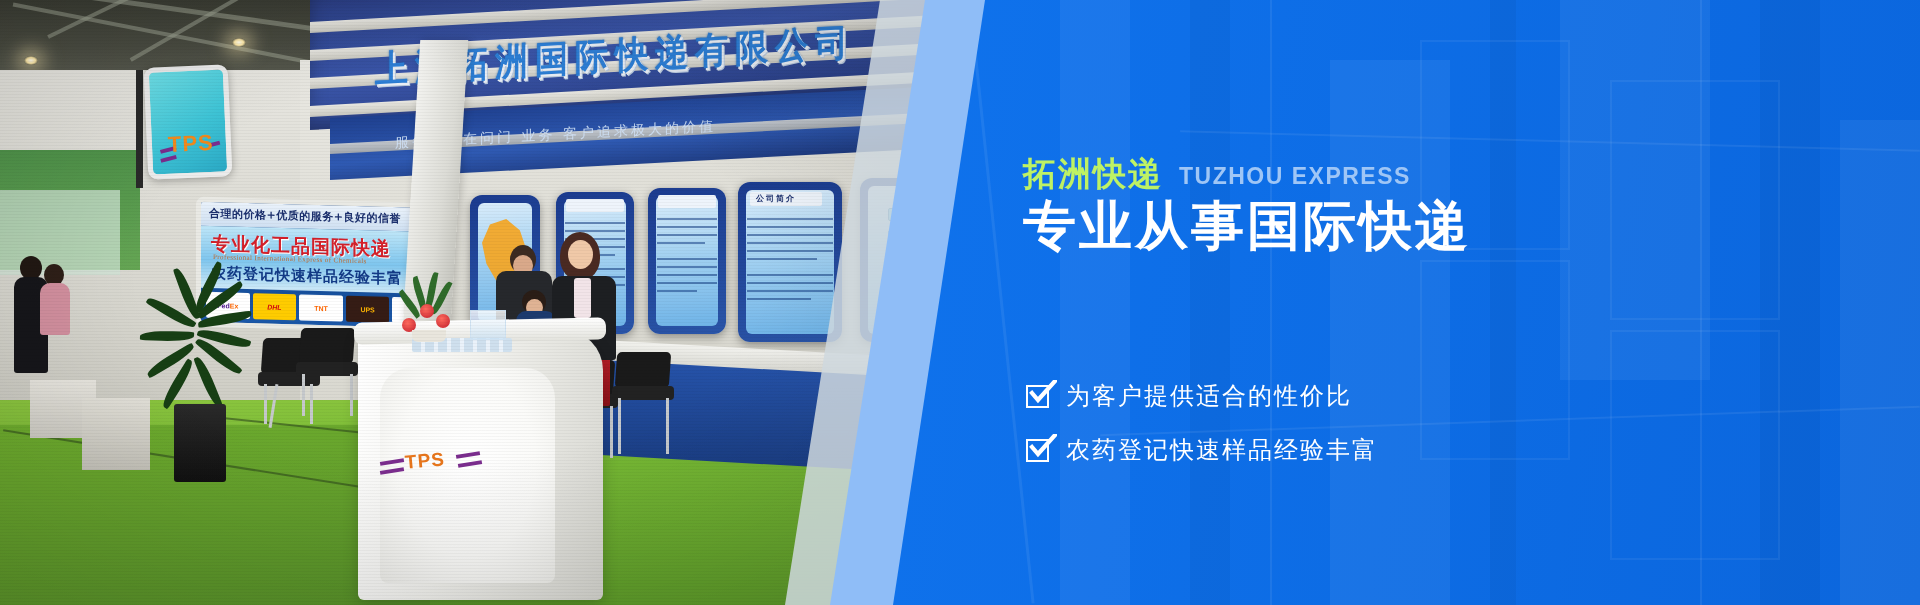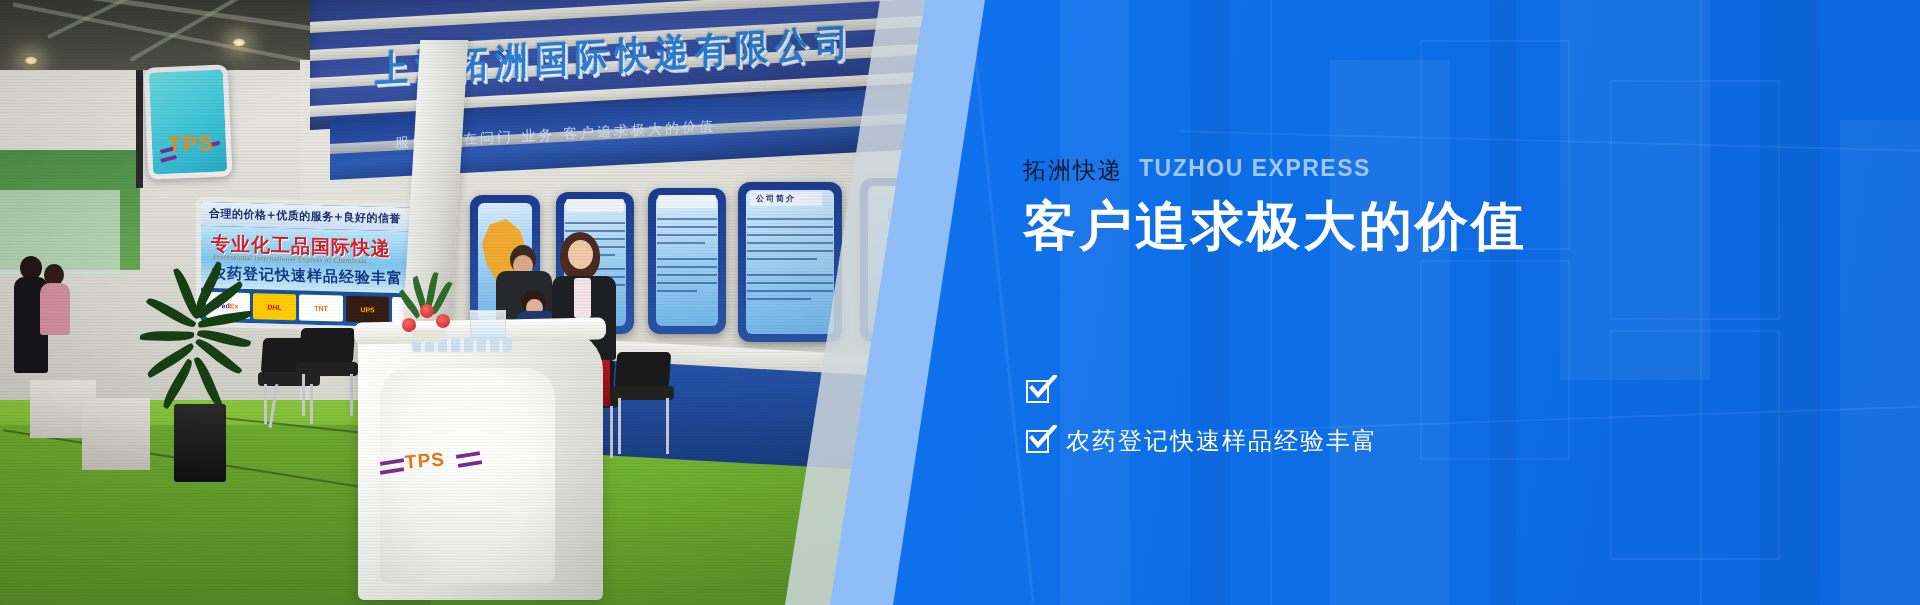--- a/index.html
+++ b/index.html
@@ -379,21 +379,21 @@
 
   
   .content {
     position:absolute; left:1023px; top:0; width:860px; height:605px;
   }
   .brandline {
     position:absolute; left:0; top:157px;
     display:flex; align-items:flex-end; gap:16px;
   }
   .brand-cn {
-    font-size:23px; font-weight:normal; color:#0f172a; letter-spacing:2px;
+    font-size:33px; font-weight:bold; color:#bef264; letter-spacing:2px;
     font-family:"DejaVu Sans", sans-serif; line-height:1;
   }
   .brand-en {
     font-size:23px; font-weight:bold; color:#9fc6f6; letter-spacing:1.5px;
     font-family:"Liberation Sans", sans-serif; line-height:1;
     padding-bottom:2px;
   }
   .headline {
     position:absolute; left:0; top:196px;
     font-size:53px; font-weight:bold; color:#ffffff; letter-spacing:3px;
@@ -685,31 +685,32 @@
     <div class="panel-sheen"></div>
   </div>
 
   <div class="content">
 
     <div class="brandline">
       <span class="brand-cn">拓洲快递</span>
       <span class="brand-en">TUZHOU EXPRESS</span>
     </div>
 
-    <div class="headline">客户追求极大的价值</div>
+    <div class="headline">专业从事国际快递</div>
 
 
 
     <div class="bullets">
       <div class="bullet">
         <span class="cbox">
           <svg width="28" height="28" viewBox="0 0 28 28" aria-hidden="true">
             <path d="M3 13 L9 20 L26 1" stroke="#ffffff" stroke-width="4.2" fill="none" stroke-linecap="square"></path>
           </svg>
         </span>
+        <span class="bullet-txt">为客户提供适合的性价比</span>
       </div>
       <div class="bullet">
         <span class="cbox">
           <svg width="28" height="28" viewBox="0 0 28 28" aria-hidden="true">
             <path d="M3 13 L9 20 L26 1" stroke="#ffffff" stroke-width="4.2" fill="none" stroke-linecap="square"></path>
           </svg>
         </span>
         <span class="bullet-txt">农药登记快速样品经验丰富</span>
       </div>
     </div>

